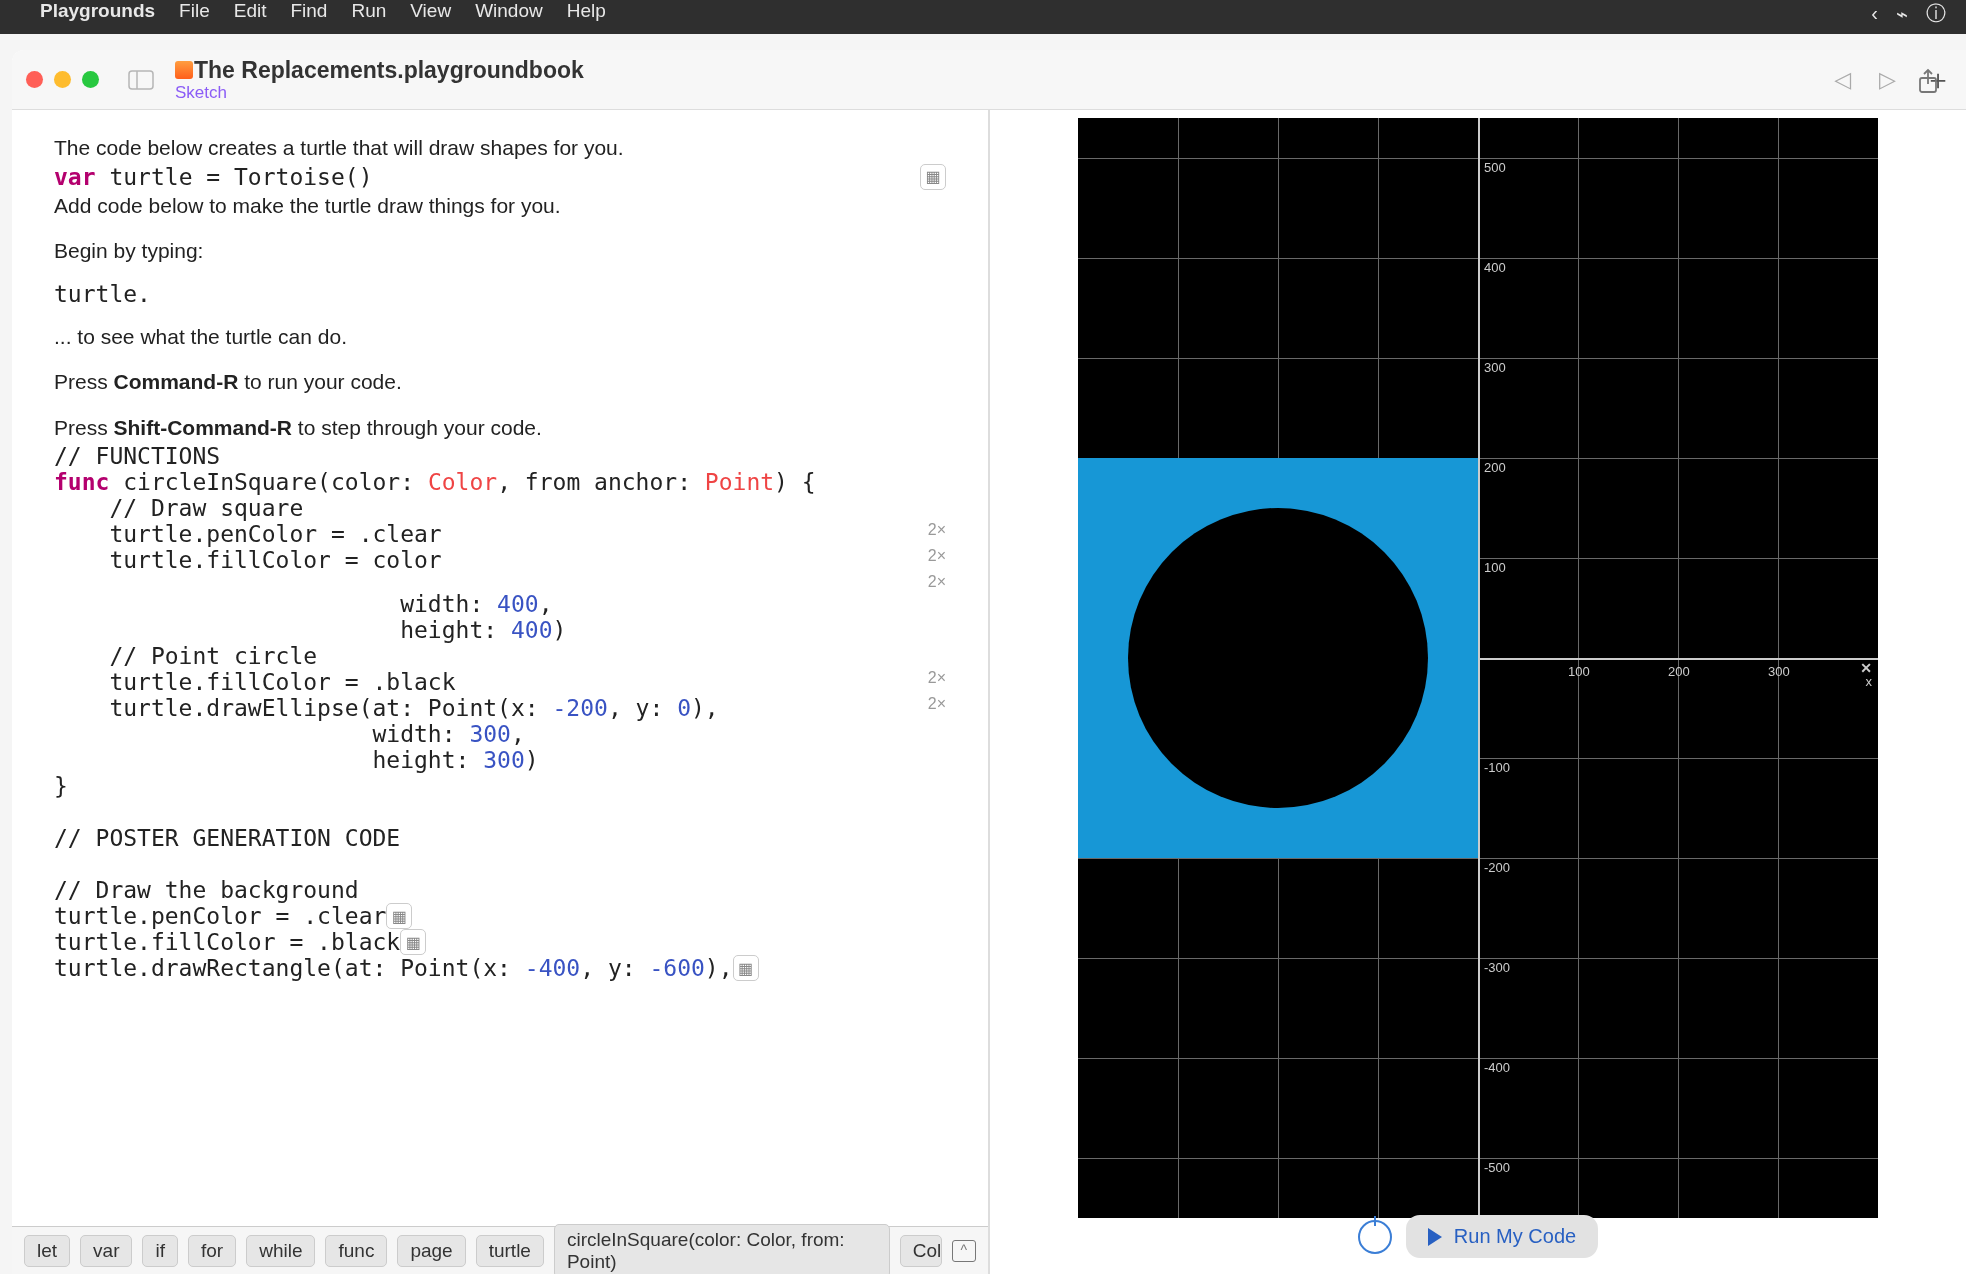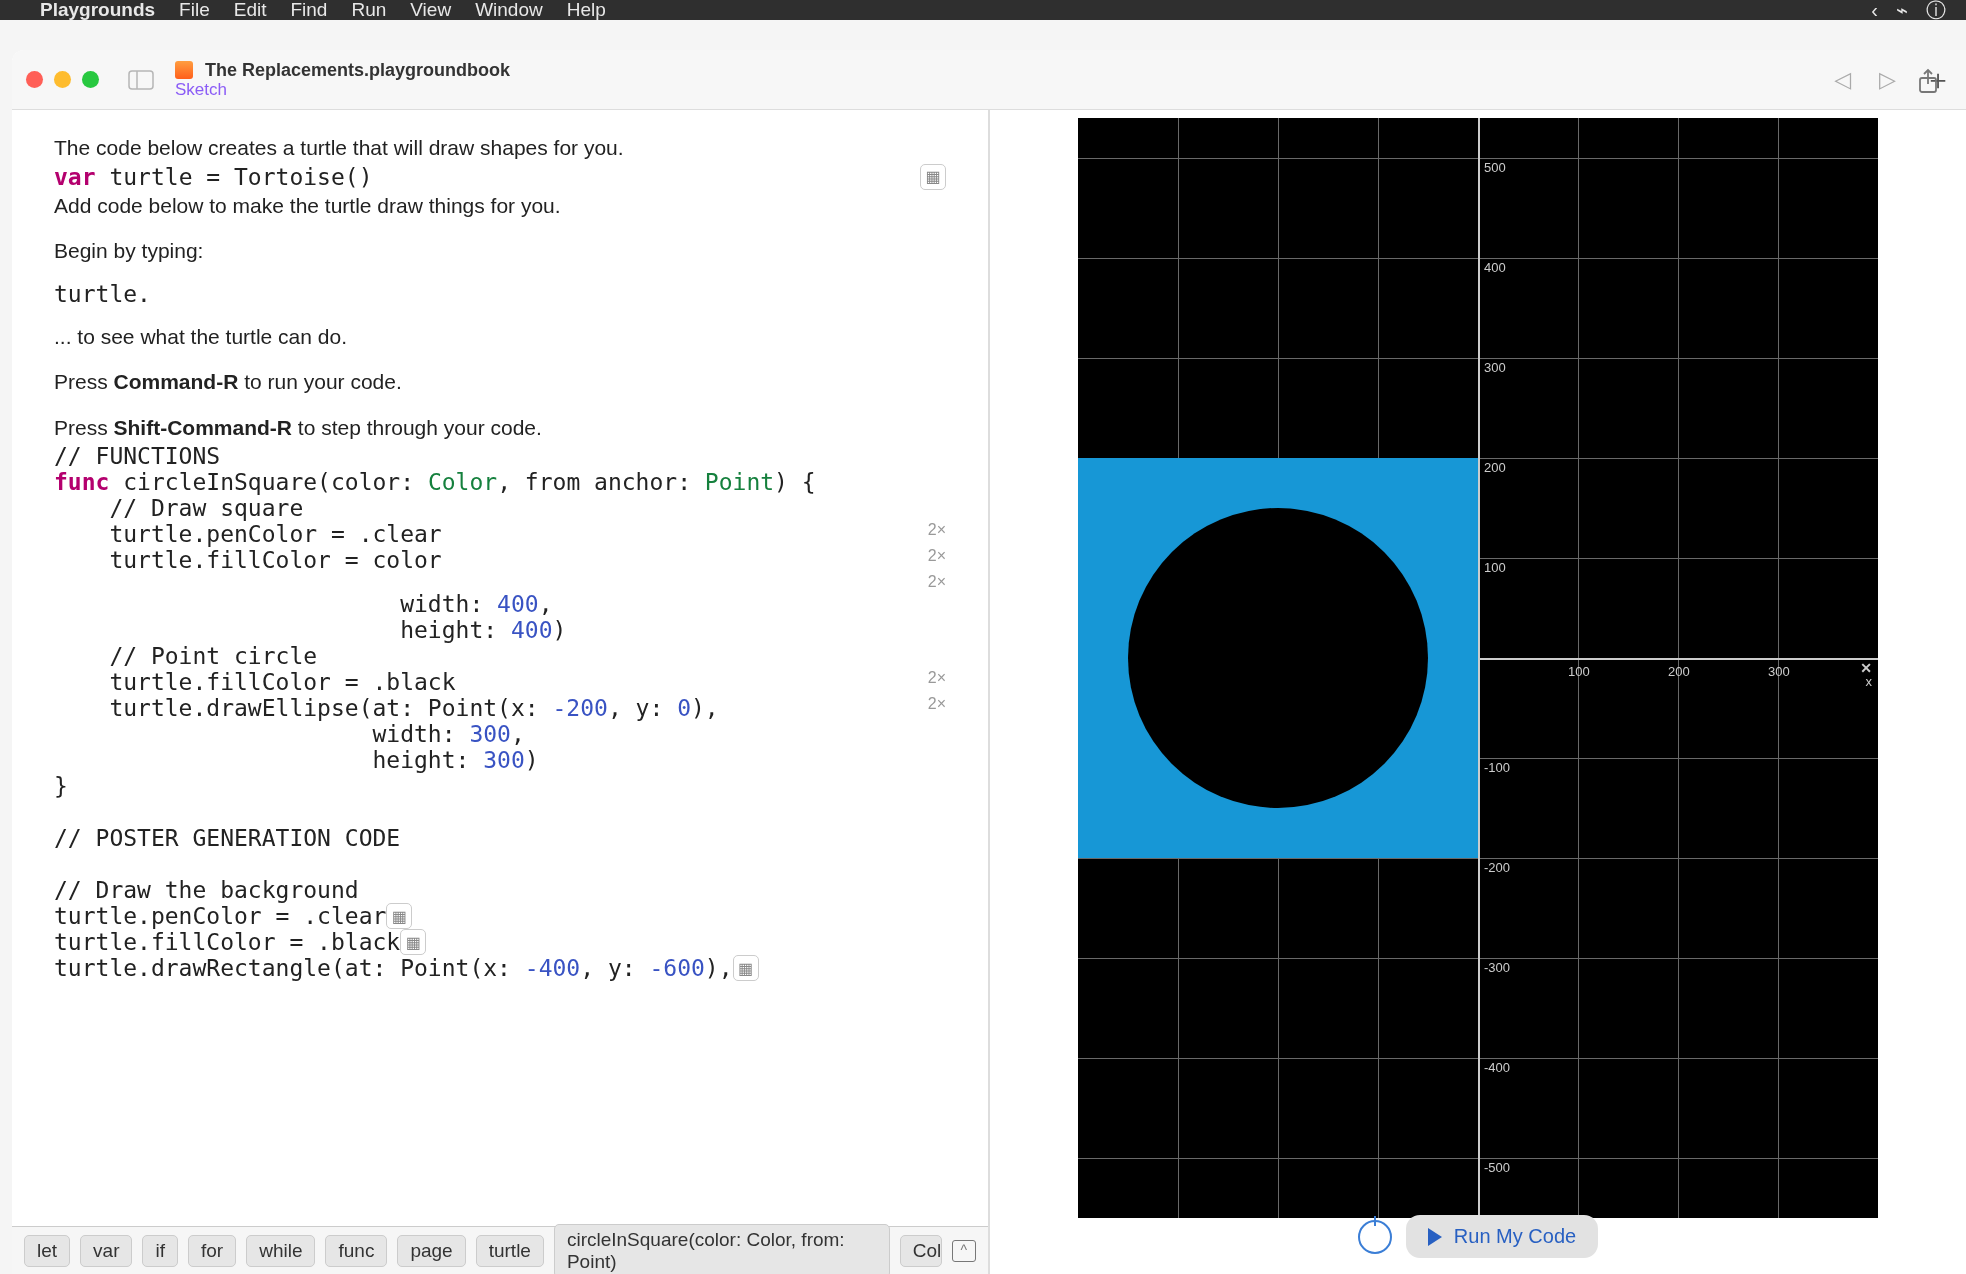--- a/index.html
+++ b/index.html
@@ -4,24 +4,24 @@
 <style>
 * { margin: 0; padding: 0; box-sizing: border-box; }
 body {
   font-family: -apple-system, BlinkMacSystemFont, "Segoe UI", Helvetica, sans-serif;
   background: #f5f5f5;
   width: 1966px;
   height: 1274px;
   overflow: hidden;
 }
 .menubar {
-  height: 20px;
+  height: 34px;
   background: #2f2f2f;
   display: flex;
-  align-items: center;
+  align-items: flex-start;
   padding: 0 20px;
   color: #e8e8e8;
   font-size: 19px;
 }
 .menubar .apple-logo { margin-right: 20px; font-size: 20px; }
 .menubar .app-name { font-weight: 600; margin-right: 24px; }
 .menubar .menu-item { margin-right: 24px; cursor: default; }
 .menubar .right-icons { margin-left: auto; display: flex; gap: 18px; align-items: center; font-size: 20px; }
 
 .window {
@@ -44,40 +44,40 @@
   border-bottom: 1px solid #ddd;
   background: #f7f7f7;
 }
 .traffic-lights { display: flex; gap: 11px; margin-right: 28px; }
 .dot { width: 17px; height: 17px; border-radius: 50%; }
 .dot.red { background: #ff5f57; }
 .dot.yellow { background: #febc2e; }
 .dot.green { background: #28c840; }
 .sidebar-toggle { width: 28px; height: 24px; margin-right: 20px; opacity: .5; display: flex; align-items: center; justify-content: center; }
 .title-group { display: flex; flex-direction: column; }
-.doc-title-row { display: flex; align-items: center; gap: 12px; font-weight: 600; font-size: 18px; color: #333; }
+.doc-title-row { display: flex; align-items: center; gap: 1px; font-weight: 600; font-size: 23px; color: #333; }
 .doc-icon { width: 18px; height: 18px; background: linear-gradient(#ff9e40,#ff5f1b); border-radius: 3px; }
 .subtitle { font-size: 17px; color: #8b5cf6; margin-top: -1px; }
 .nav-arrows { margin-left: auto; display: flex; align-items: center; gap: 28px; color: #aaa; font-size: 22px; }
 .nav-arrows .plus { color: #555; font-size: 28px; font-weight: 300; }
 
 .main-area { flex: 1; display: flex; overflow: hidden; }
 .left-pane { width: 978px; display: flex; flex-direction: column; border-right: 2px solid #ddd; overflow: hidden; }
 .content-scroll { flex: 1; overflow: hidden; padding: 22px 42px 0 42px; }
 .prose { font-size: 21px; color: #222; line-height: 1.5; }
 .code-inline-row { display: flex; align-items: center; }
 .code-inline-row .result-icon { margin-left: auto; }
 pre.code, .code-line {
   font-family: "SF Mono", Menlo, monospace;
   font-size: 23px;
   white-space: pre;
   color: #222;
 }
 .c-keyword { color: #b4006e; font-weight: 600; }
-.c-type { color: #15803d; }
+.c-type { color: #ef4444; }
 .c-num { color: #3953c3; }
 .c-comment { color: #7c8c98; }
 .c-ghost { color: #bbb; }
 .code-block { position: relative; }
 .line-with-count { display: flex; }
 .line-with-count .code-line { flex: 0 0 auto; }
 .line-with-count .count-badge { margin-left: auto; font-size: 16px; color: #999; }
 .result-icon {
   width: 26px; height: 26px; border: 1px solid #ccc; border-radius: 5px;
   display: inline-flex; align-items: center; justify-content: center;

